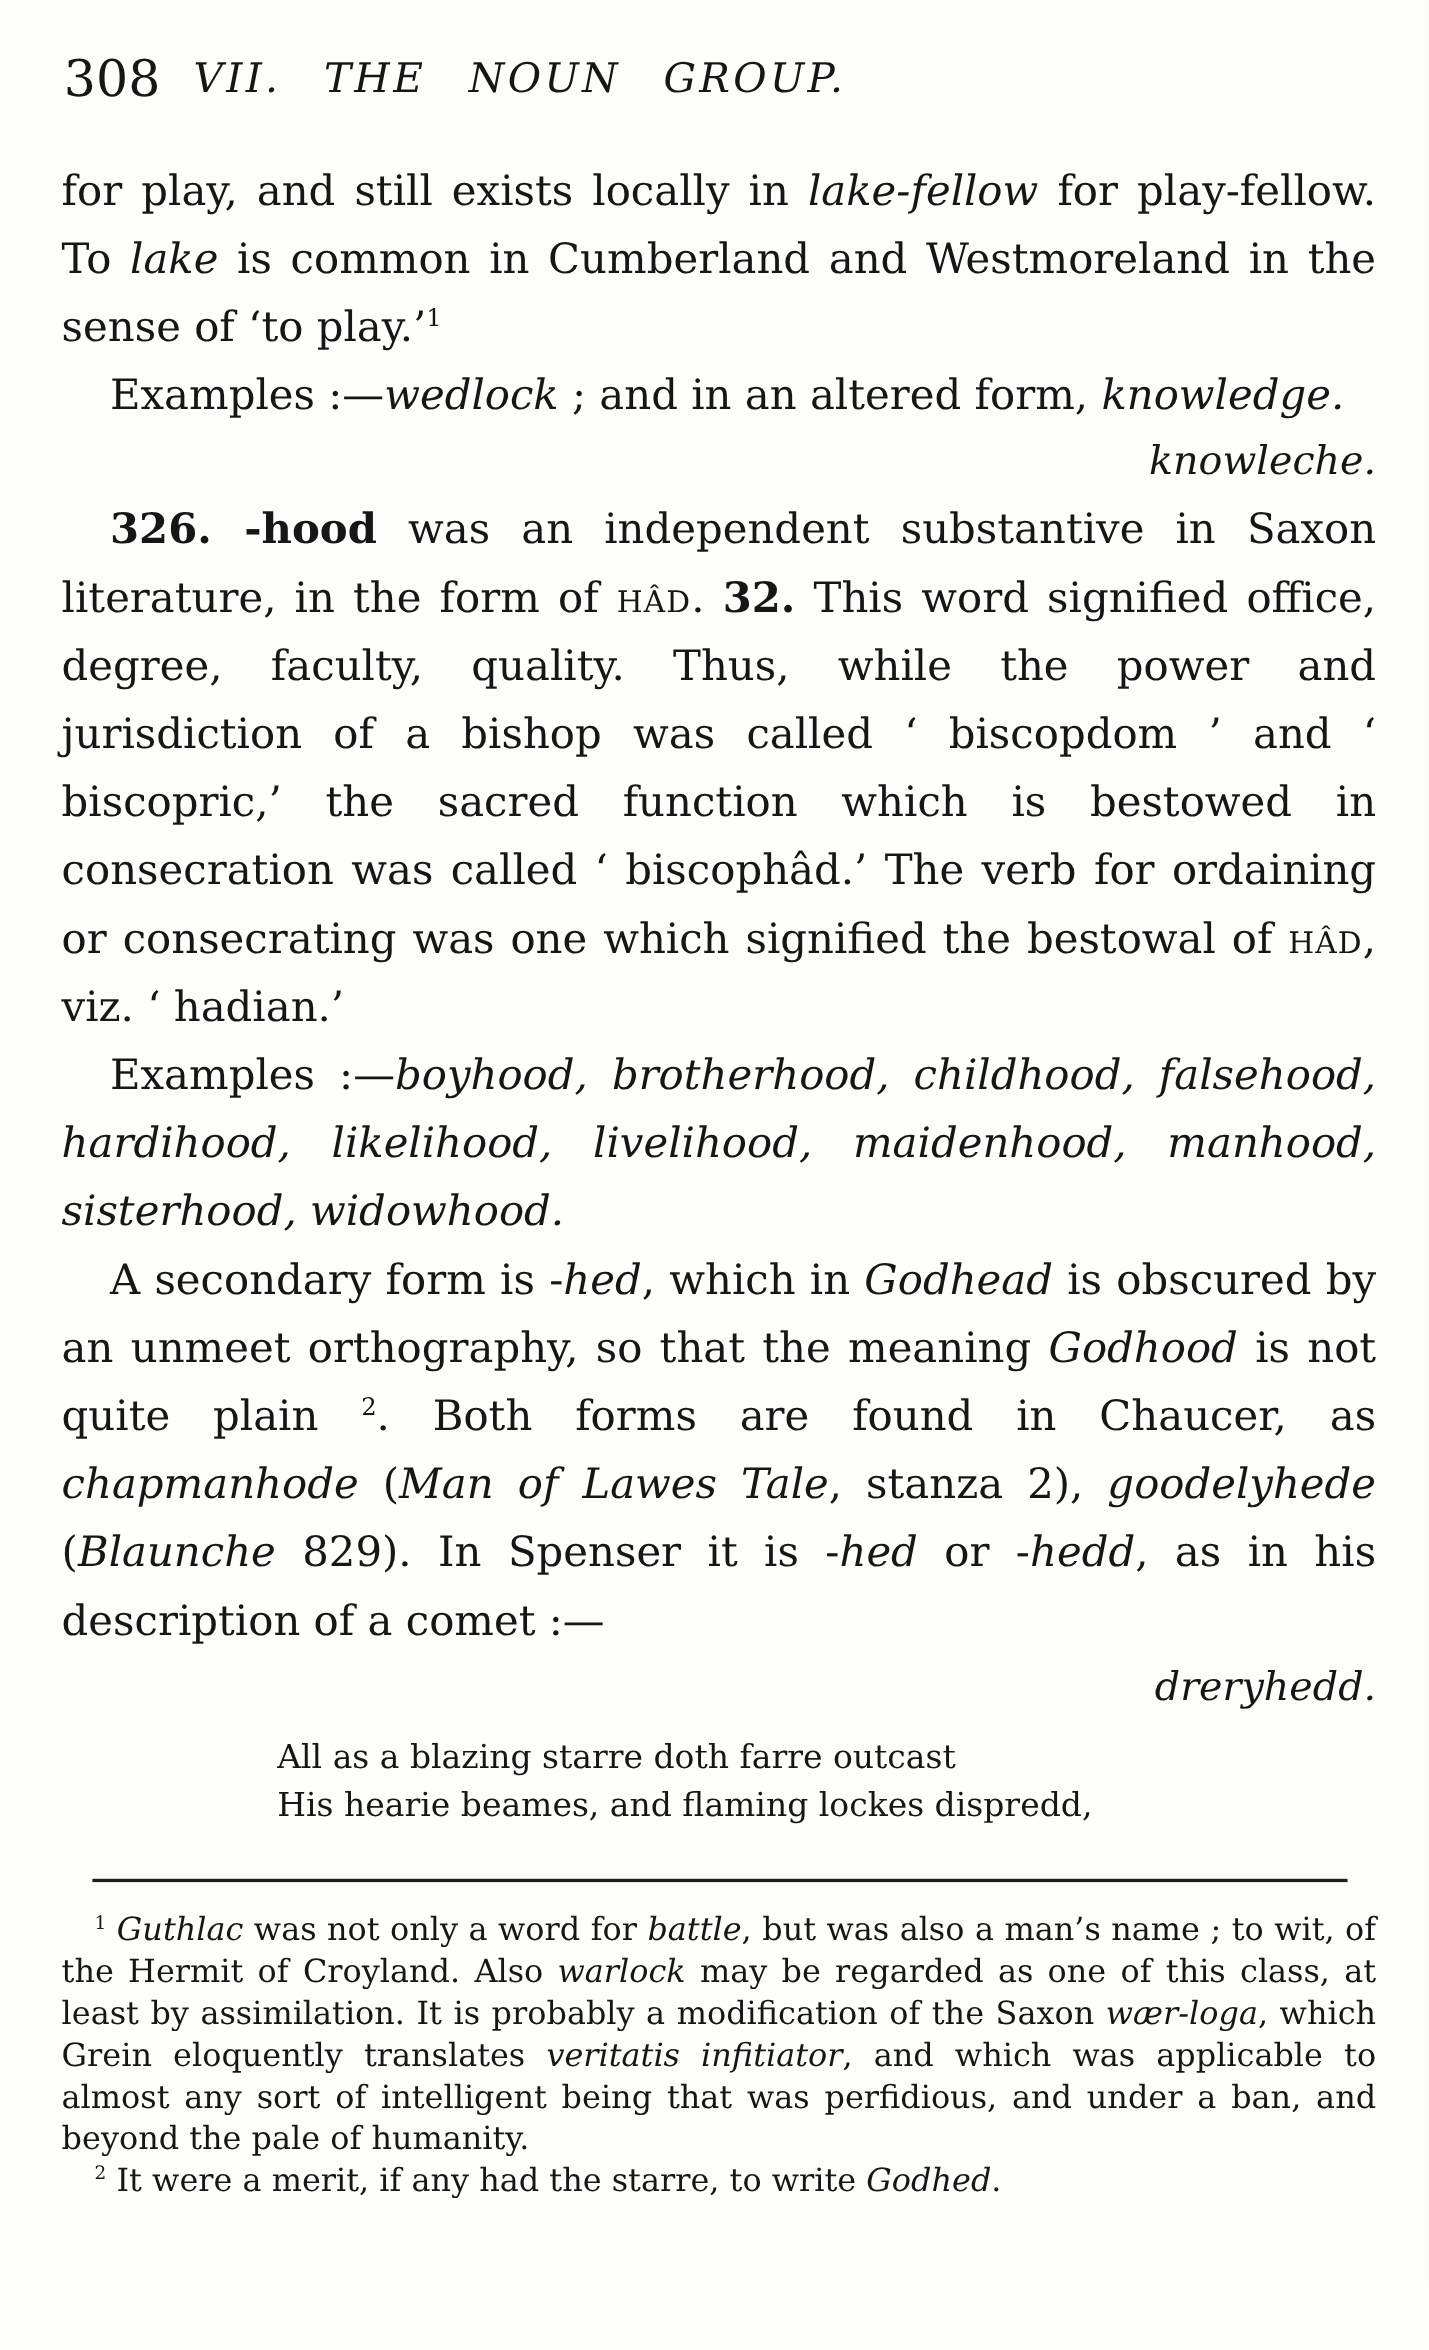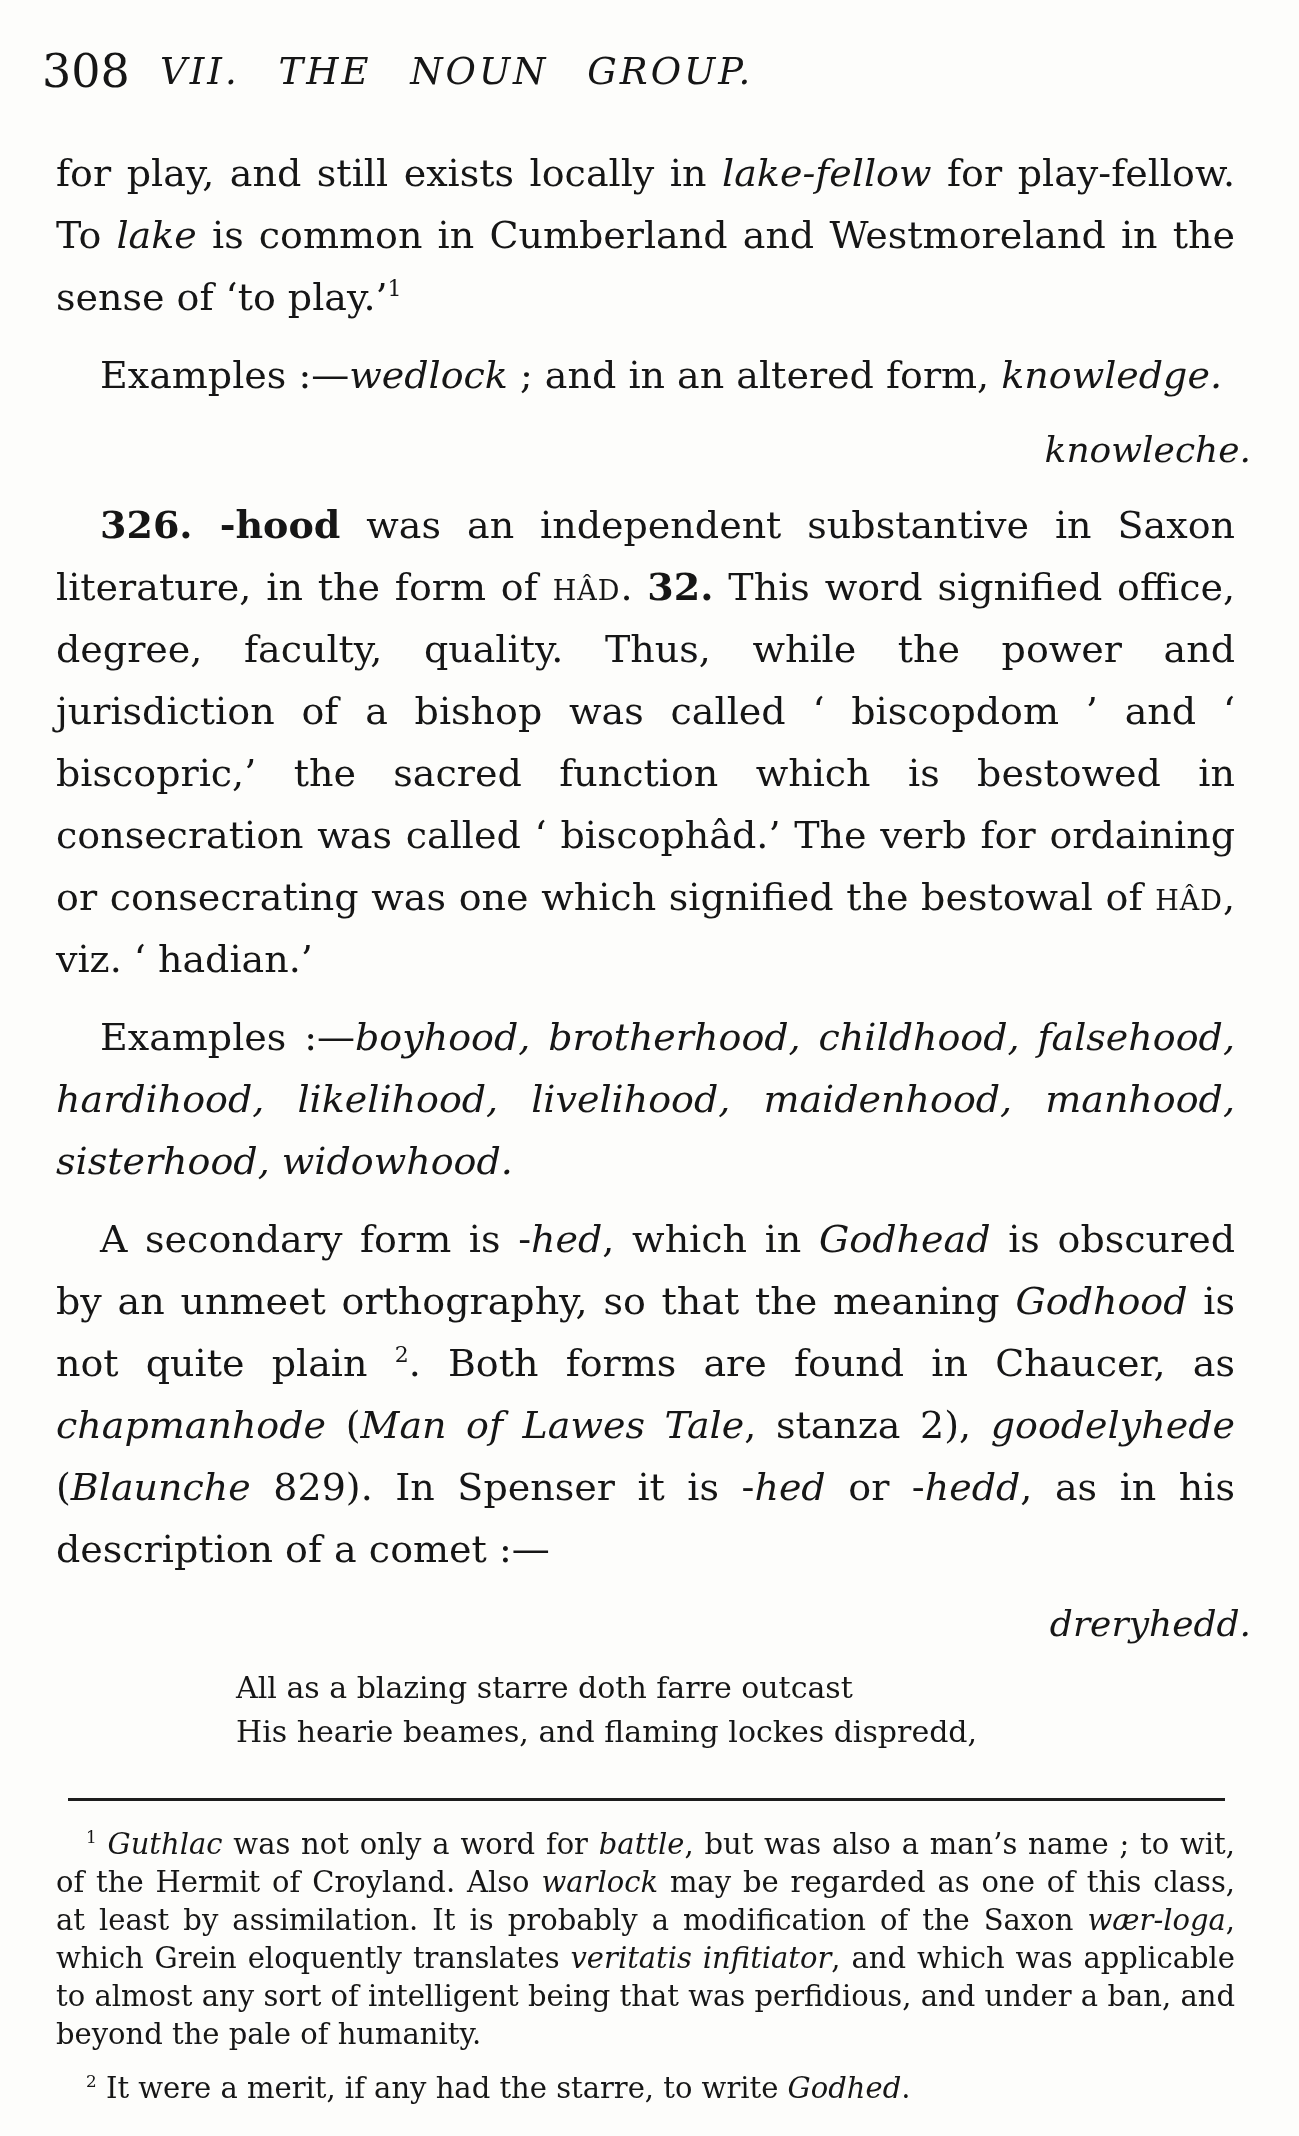--- a/index.html
+++ b/index.html
@@ -2,37 +2,37 @@
 <html><head>
 <meta charset="utf-8">
 <style>
   html,body{margin:0;padding:0;background:#e8e8e6;}
   .page{
     width:1299px;height:2136px;
     background:#fdfdfb;
     color:#161616;
     font-family:"DejaVu Serif","Liberation Serif",serif;
     box-sizing:border-box;
-    padding:42px 48px 0 40px;
+    padding:42px 48px 0 56px;
     overflow:hidden;
     position:relative;
   }
   .header{position:relative;height:66px;margin-bottom:34px;}
   .pagenum{
     position:absolute;left:2px;top:6px;
     font-size:46px;line-height:1;
   }
   .running-title{
     padding-left:120px;
     font-style:italic;
     font-size:37px;line-height:60px;
     letter-spacing:3px;word-spacing:24px;
     white-space:nowrap;
   }
-  p{margin:16px;}
+  p{margin:0;}
   .para{
     font-size:38px;line-height:62px;
     text-align:justify;
   }
   .para.indent{text-indent:44px;}
   .heading{
     text-align:right;
     font-size:36px;line-height:56px;
     margin:2px 0;
   }

